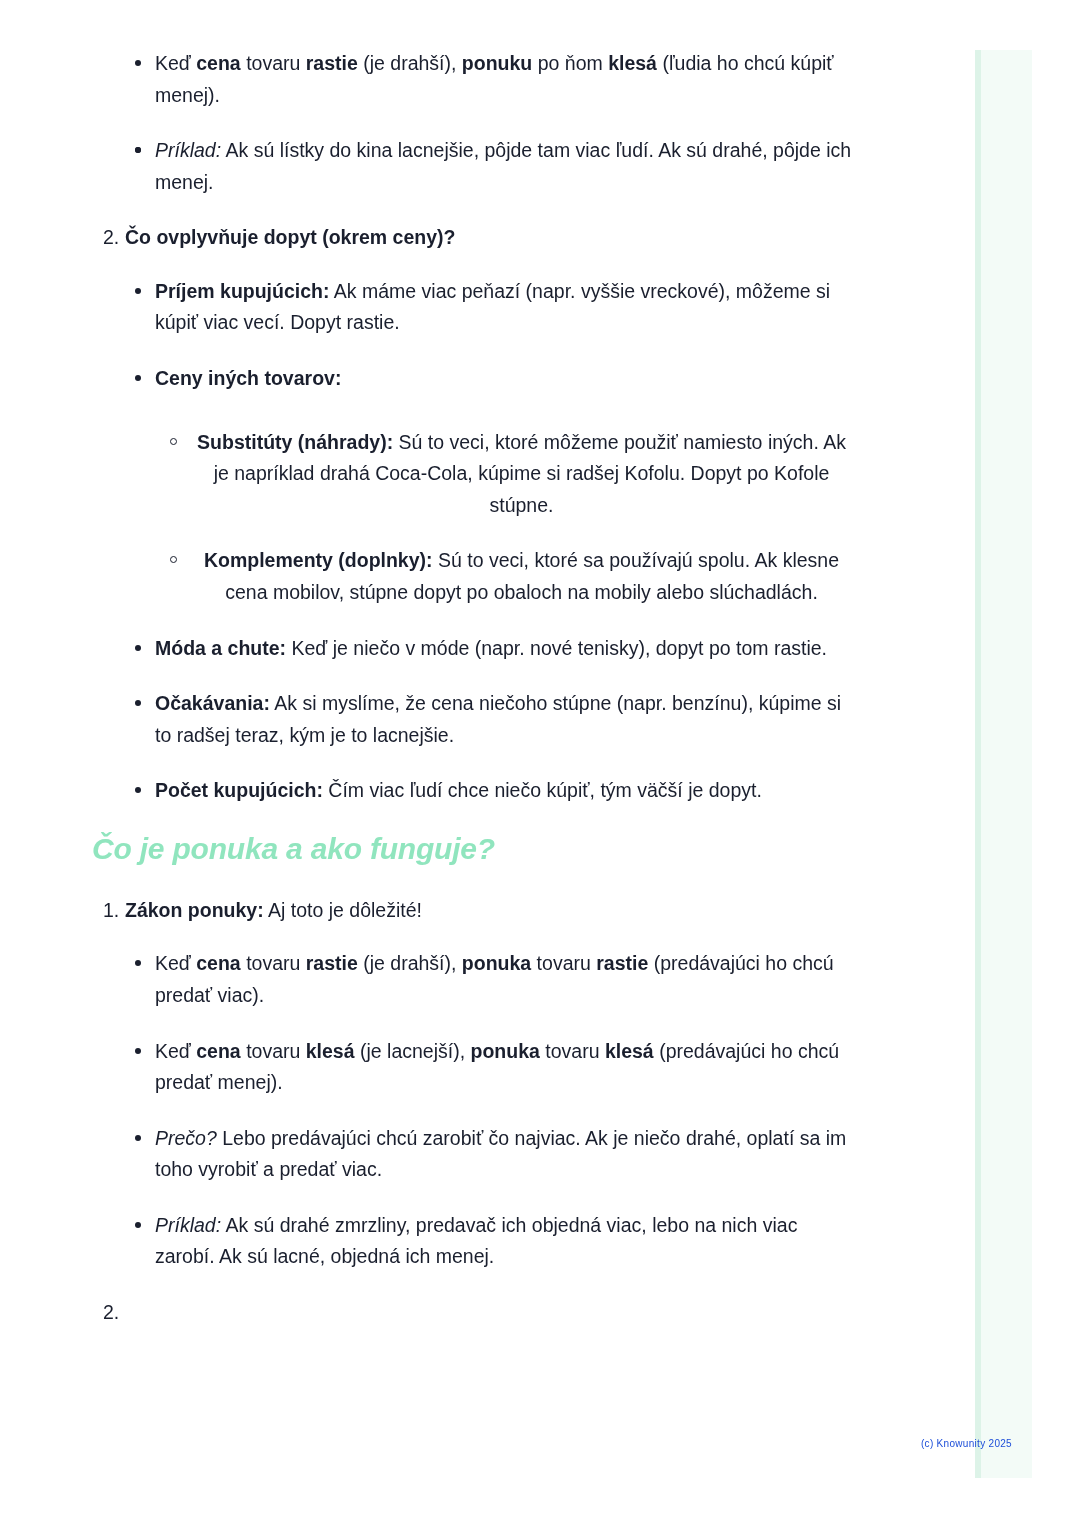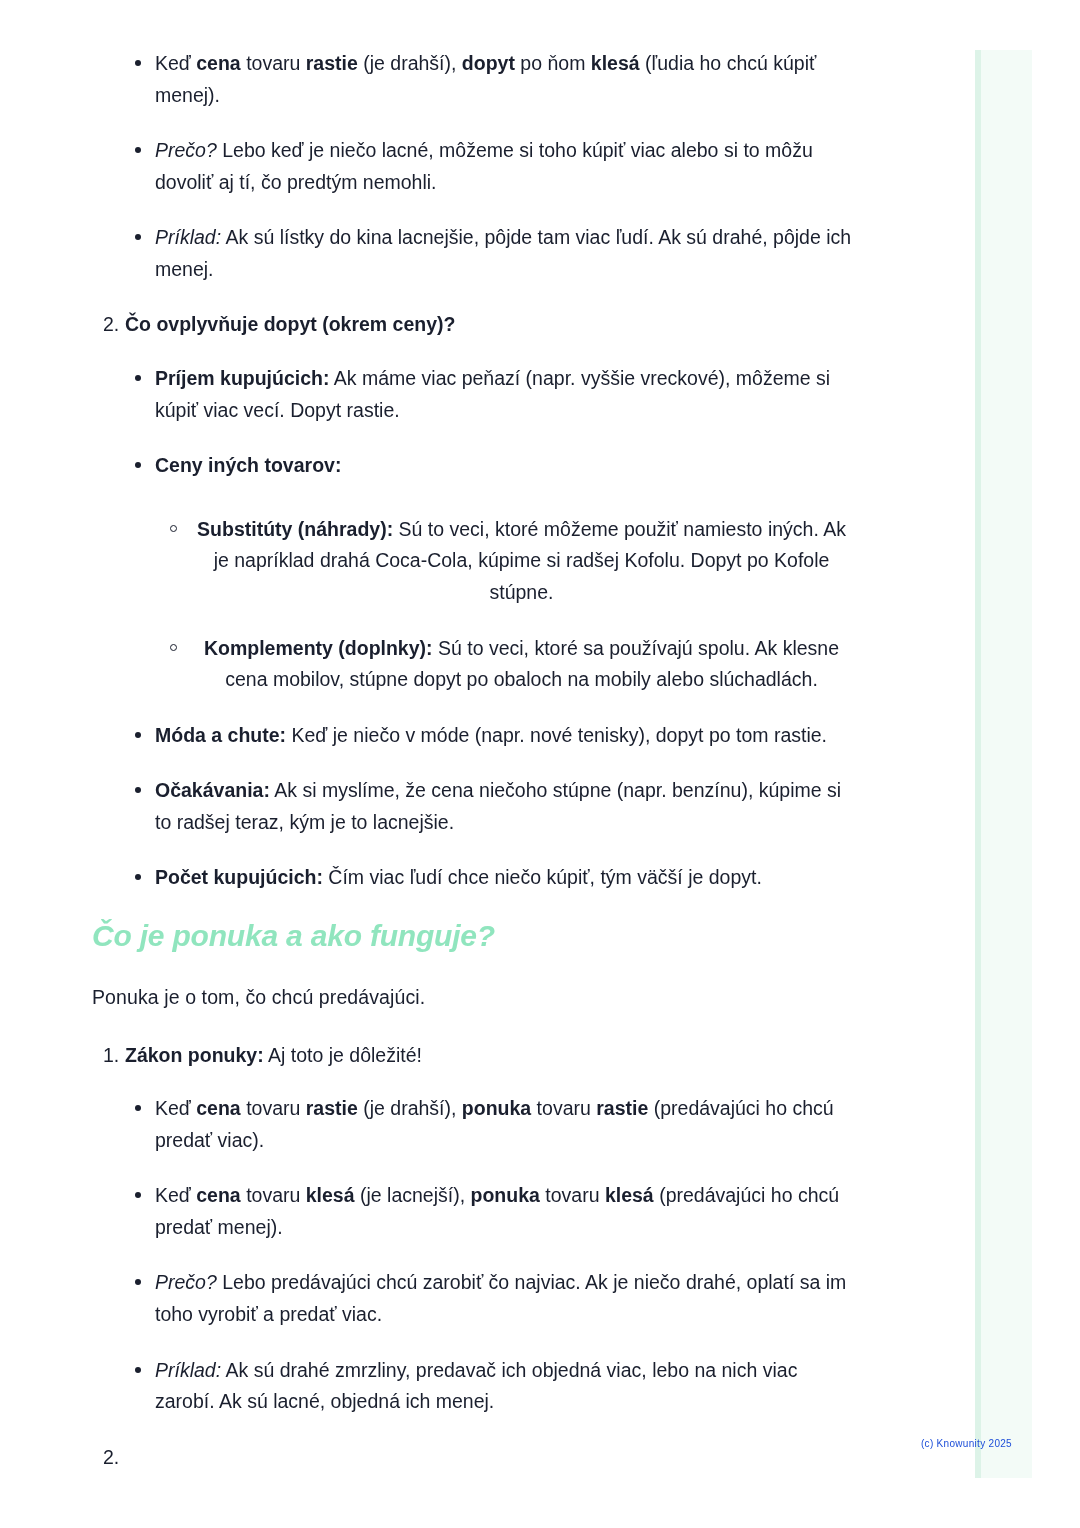--- a/index.html
+++ b/index.html
@@ -141,26 +141,25 @@
 </head>
 <body>
 
 <div class="edge-band"></div>
 
 <div class="page">
   <div class="content">
 
     <div class="bullet">
       <span class="dot"></span>
-      <span>Keď <b>cena</b> tovaru <b>rastie</b> (je drahší), <b>dopyt</b> po ňom <b>klesá</b> (ľudia ho chcú kúpiť menej).</span>
-    </div>
-
-    <div class="bullet">
-      <span class="dot"></span>
-      <span><i>Prečo?</i> Lebo keď je niečo lacné, môžeme si toho kúpiť viac alebo si to môžu dovoliť aj tí, čo predtým nemohli.</span>
+      <span>Keď <b>cena</b> tovaru <b>rastie</b> (je drahší), <b>ponuku</b> po ňom <b>klesá</b> (ľudia ho chcú kúpiť menej).</span>
+    </div>
+
+    <div class="bullet">
+      <span class="dot"></span>
     </div>
 
     <div class="bullet">
       <span class="dot"></span>
       <span><i>Príklad:</i> Ak sú lístky do kina lacnejšie, pôjde tam viac ľudí. Ak sú drahé, pôjde ich menej.</span>
     </div>
 
     <div class="num-item">
       <span class="num-marker">2.</span>
       <span><b>Čo ovplyvňuje dopyt (okrem ceny)?</b></span>
@@ -196,21 +195,20 @@
       <span><b>Očakávania:</b> Ak si myslíme, že cena niečoho stúpne (napr. benzínu), kúpime si to radšej teraz, kým je to lacnejšie.</span>
     </div>
 
     <div class="bullet">
       <span class="dot"></span>
       <span><b>Počet kupujúcich:</b> Čím viac ľudí chce niečo kúpiť, tým väčší je dopyt.</span>
     </div>
 
     <h2 class="section-heading gap-before-heading">Čo je ponuka a ako funguje?</h2>
 
-    <p class="para">Ponuka je o tom, čo chcú predávajúci.</p>
 
     <div class="num-item">
       <span class="num-marker">1.</span>
       <span><b>Zákon ponuky:</b> Aj toto je dôležité!</span>
     </div>
 
     <div class="bullet">
       <span class="dot"></span>
       <span>Keď <b>cena</b> tovaru <b>rastie</b> (je drahší), <b>ponuka</b> tovaru <b>rastie</b> (predávajúci ho chcú predať viac).</span>
     </div>

